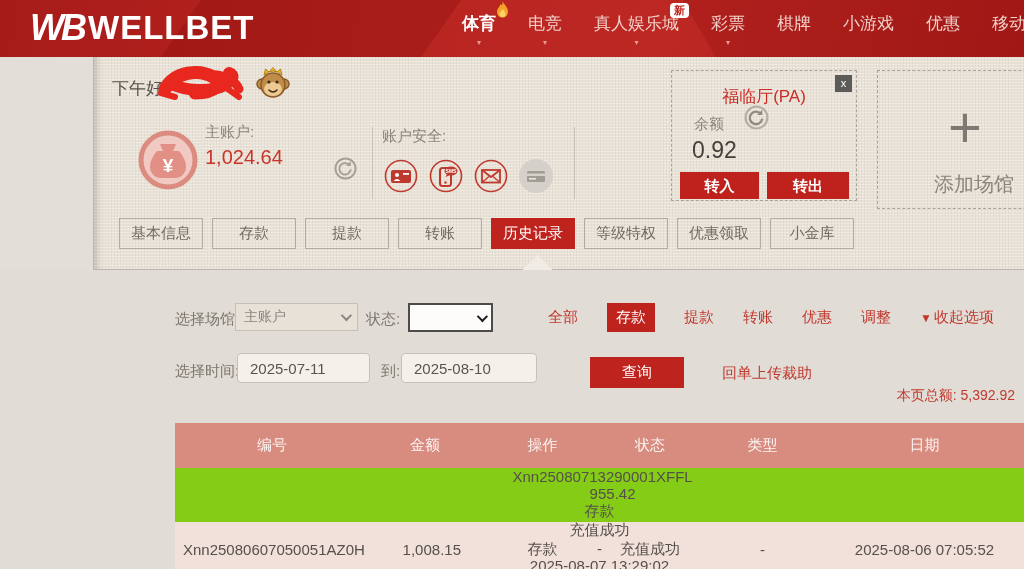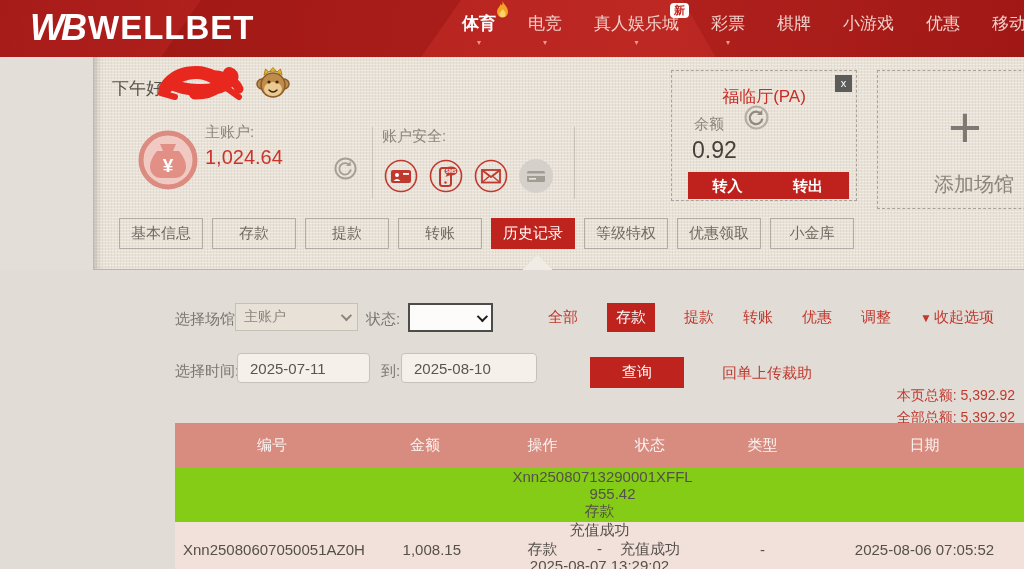--- a/index.html
+++ b/index.html
@@ -57,21 +57,21 @@
            border:1px dashed #a9a49b; }
   .venue-close { position:absolute; top:4px; right:4px; width:17px; height:17px; background:#5b5b59;
                  color:#fff; font-size:11px; text-align:center; line-height:16px; cursor:pointer; }
   .venue-title { position:absolute; left:0; right:0; top:14px; text-align:center;
                  font-size:17px; color:#ca2b24; }
   .venue-bal-label { position:absolute; left:22px; top:44px; font-size:15px; color:#8b867e; }
   .venue-refresh { position:absolute; left:72px; top:34px; }
   .venue-balance { position:absolute; left:20px; top:66px; font-size:23px; color:#433f3a; }
   .venue-btn { position:absolute; top:101px; height:27px; background:#bf211c; color:#fff;
                font-size:15px; font-weight:bold; text-align:center; line-height:27px; cursor:pointer; }
-  .venue-btn.in { left:16px; width:79px; }
+  .venue-btn.in { left:8px; width:79px; }
   .venue-btn.out { left:95px; width:82px; }
 
   
   .addvenue { position:absolute; left:784px; top:13px; width:200px; height:139px;
               border:1px dashed #a9a49b; }
   .addvenue-plus { position:absolute; left:70px; top:22px; font-size:58px; font-weight:300;
                    color:#7e7a73; }
   .addvenue-label { position:absolute; left:56px; top:100px; font-size:20px; color:#8a857d; }
 
   
@@ -337,21 +337,20 @@
     </div>
 
     <div class="f-label lbl-time">选择时间:</div>
     <input class="date-input date-from" value="2025-07-11" style="">
     <div class="f-label lbl-to">到:</div>
     <input class="date-input date-to" value="2025-08-10" style="">
     <button class="search-btn">查询</button>
     <div class="receipt-link">回单上传裁助</div>
     <div class="totals">
       <div>本页总额: 5,392.92</div>
-      <div>全部总额: 5,392.92</div>
     </div>
 
     <div class="htable">
       <div class="trow head">
         <div class="c1">编号</div>
         <div class="c2">金额</div>
         <div class="c3">操作</div>
         <div class="c4">状态</div>
         <div class="c5">类型</div>
         <div class="c6">日期</div>

